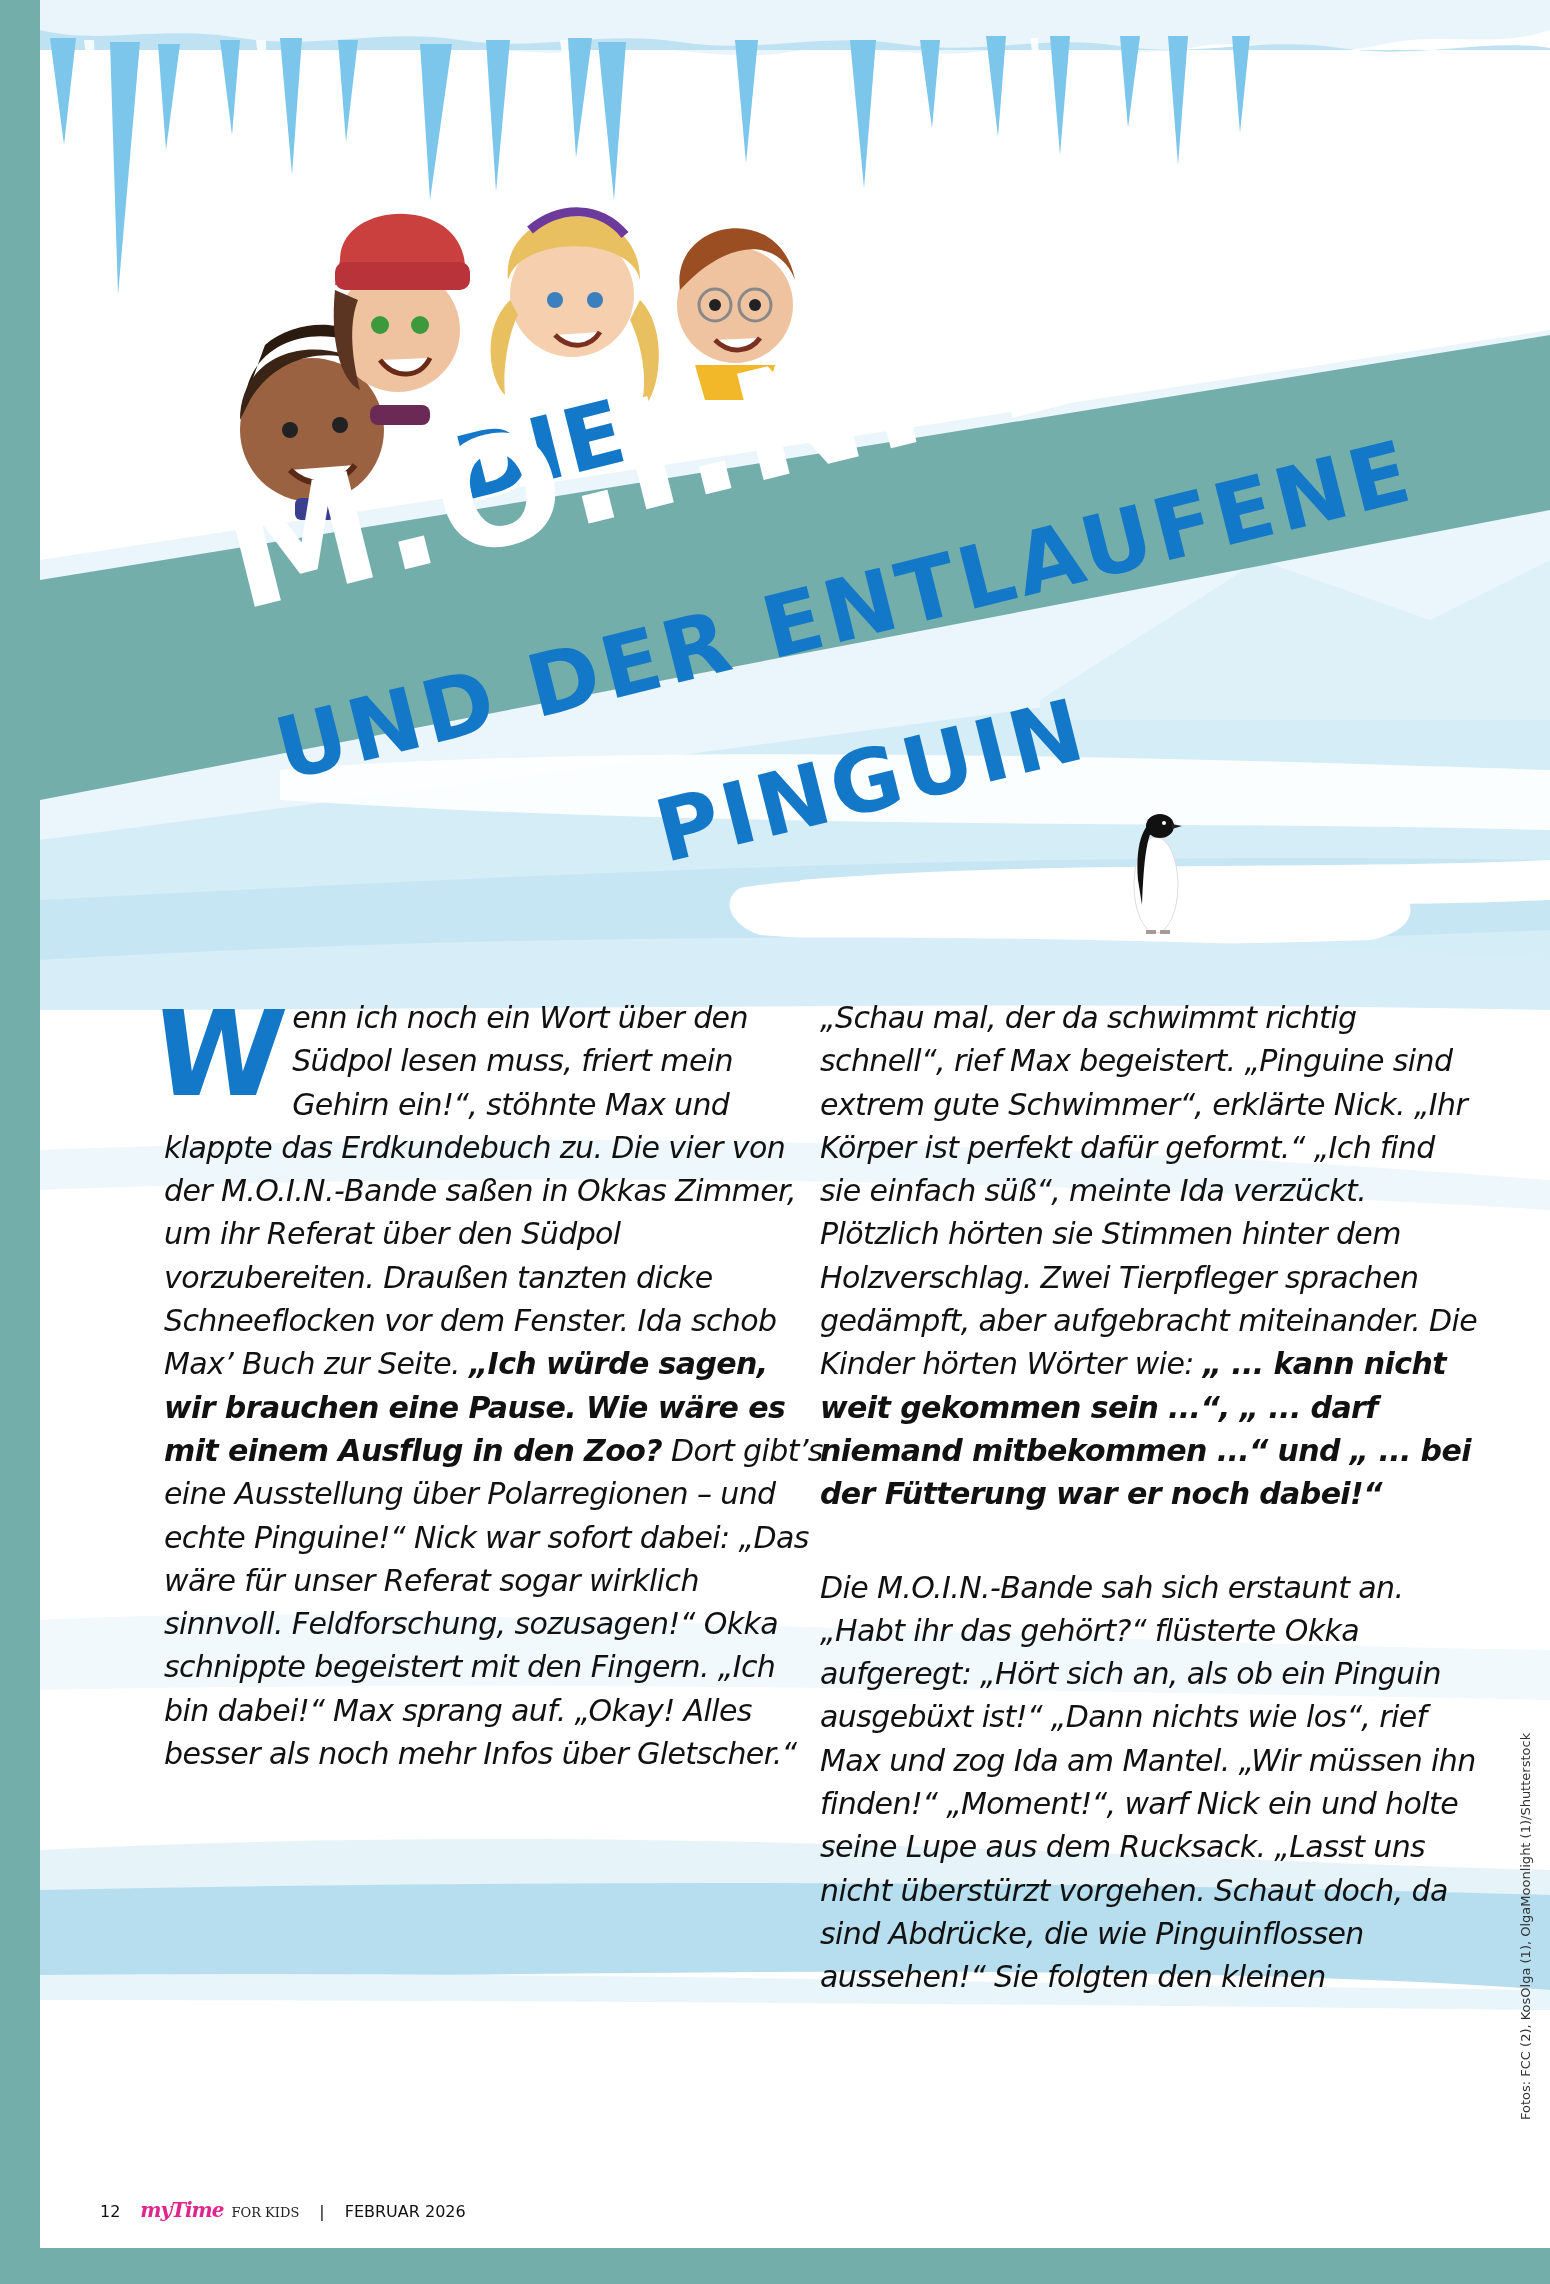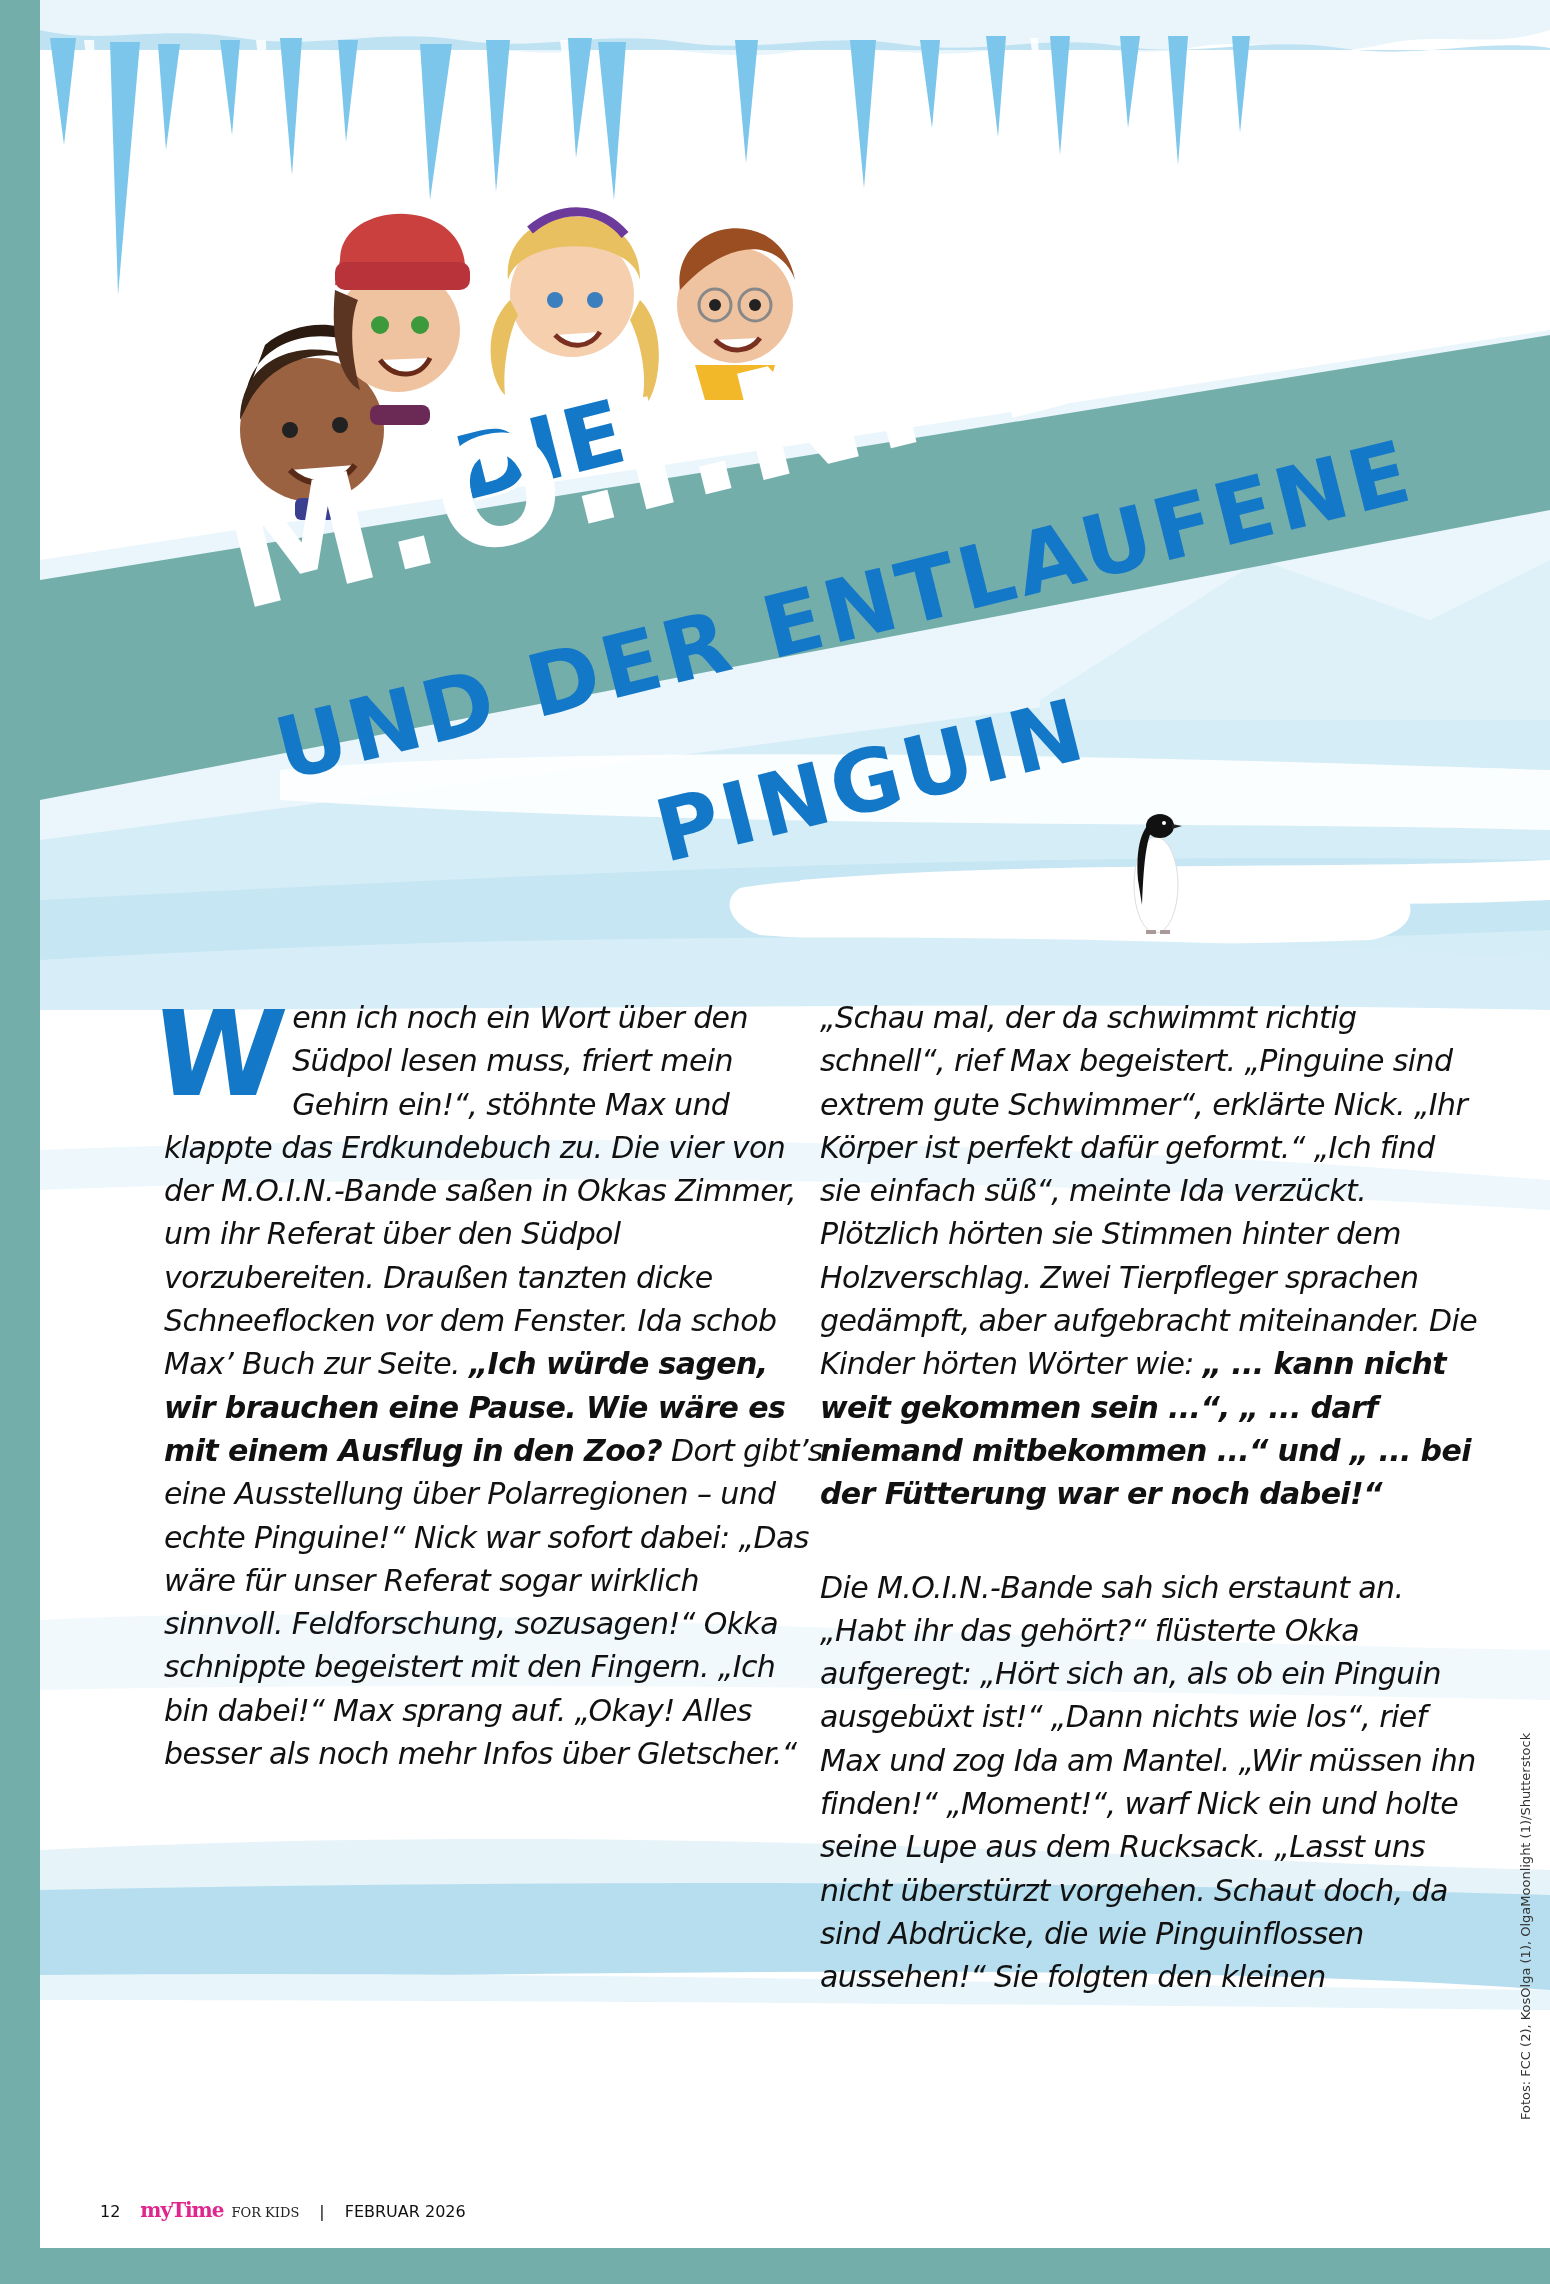--- a/index.html
+++ b/index.html
@@ -45,21 +45,21 @@
     transform: skewX(-6deg); letter-spacing: -4px;
   }
 
   .credit {
     position: absolute; left: 1478px; top: 2120px; transform: rotate(-90deg); transform-origin: left top;
     font-family: "DejaVu Sans", sans-serif; font-size: 13px; color: #333; white-space: nowrap;
   }
 
   .footer { position: absolute; left: 60px; top: 2198px; display: flex; align-items: baseline; gap: 20px;
     font-family: "DejaVu Sans", sans-serif; font-size: 16px; color: #111; }
-  .footer .brand-my { font-family: "DejaVu Serif", serif; font-weight: bold; color: #e0258c; font-size: 20px; letter-spacing: -1px; }
+  .footer .brand-my { font-family: "DejaVu Serif", serif; font-style: italic; font-weight: bold; color: #e0258c; font-size: 20px; letter-spacing: -1px; }
   .footer .brand-kids { font-family: "DejaVu Serif", serif; font-size: 13px; color: #222; margin-left: -12px; }
 </style>
 </head>
 <body>
 
 <div class="left-border"></div>
 
 <div class="page">
   <svg class="bg-svg" width="1510" height="2248" viewBox="0 0 1510 2248">
 

